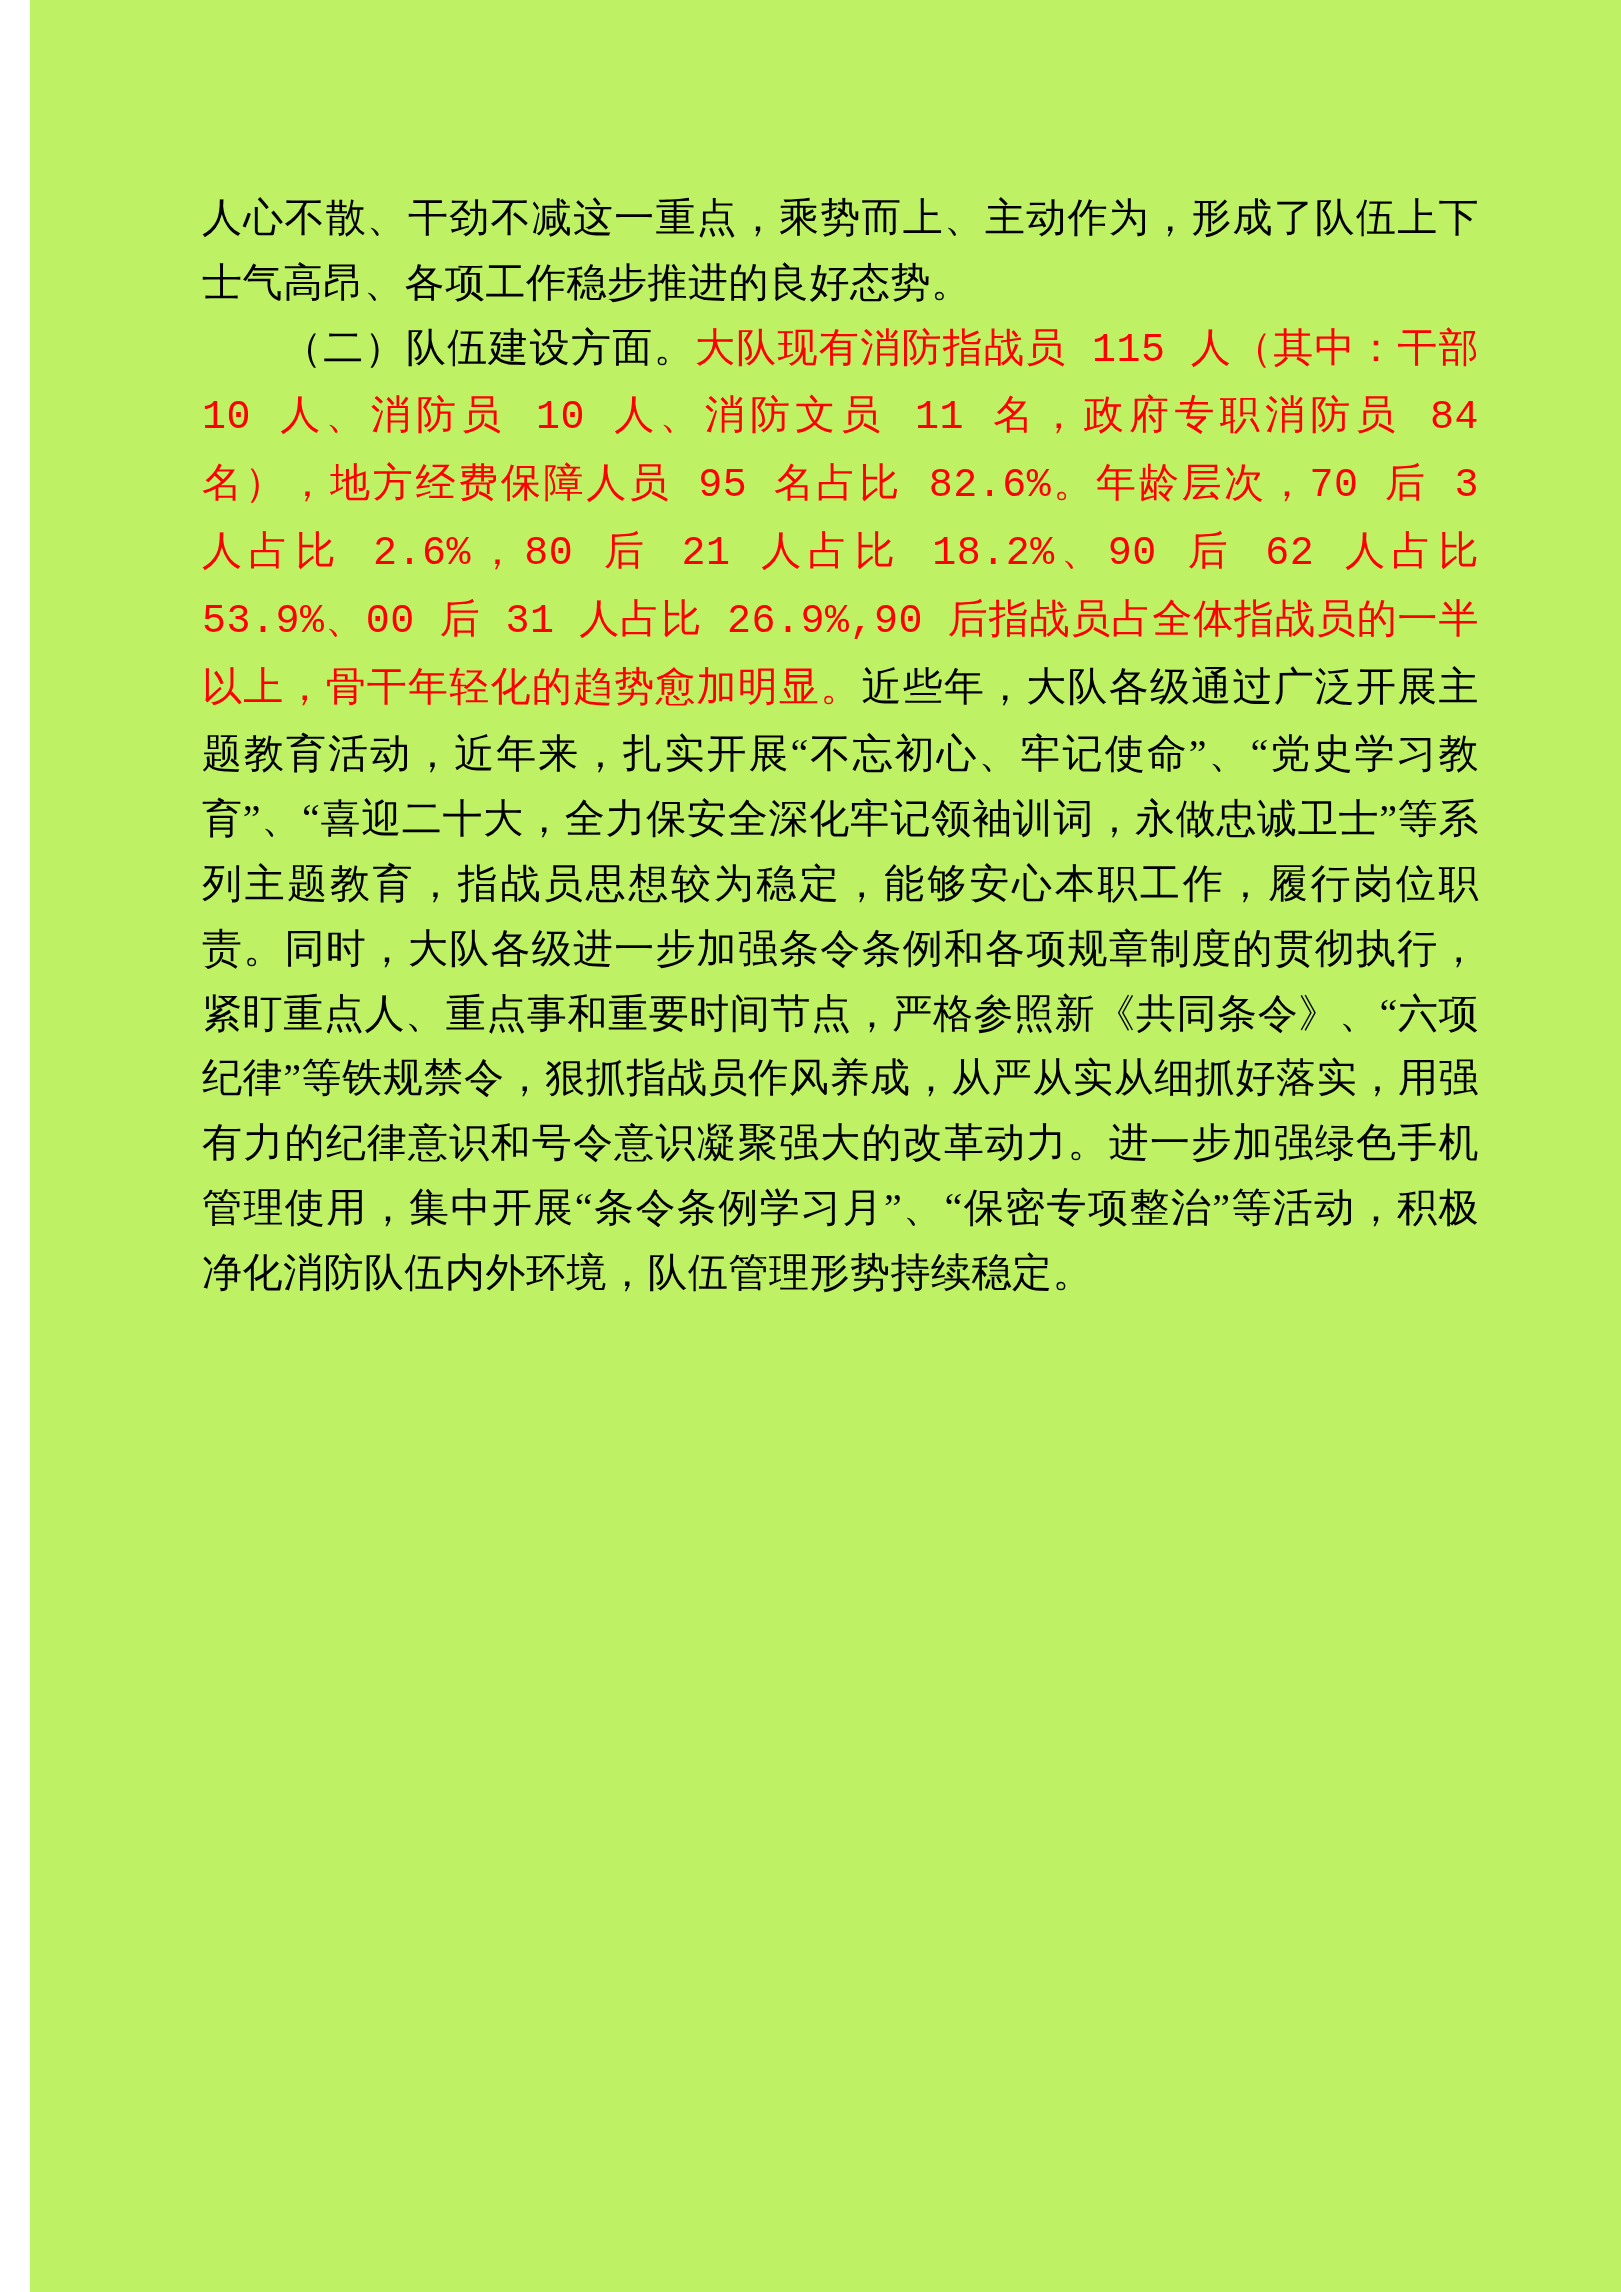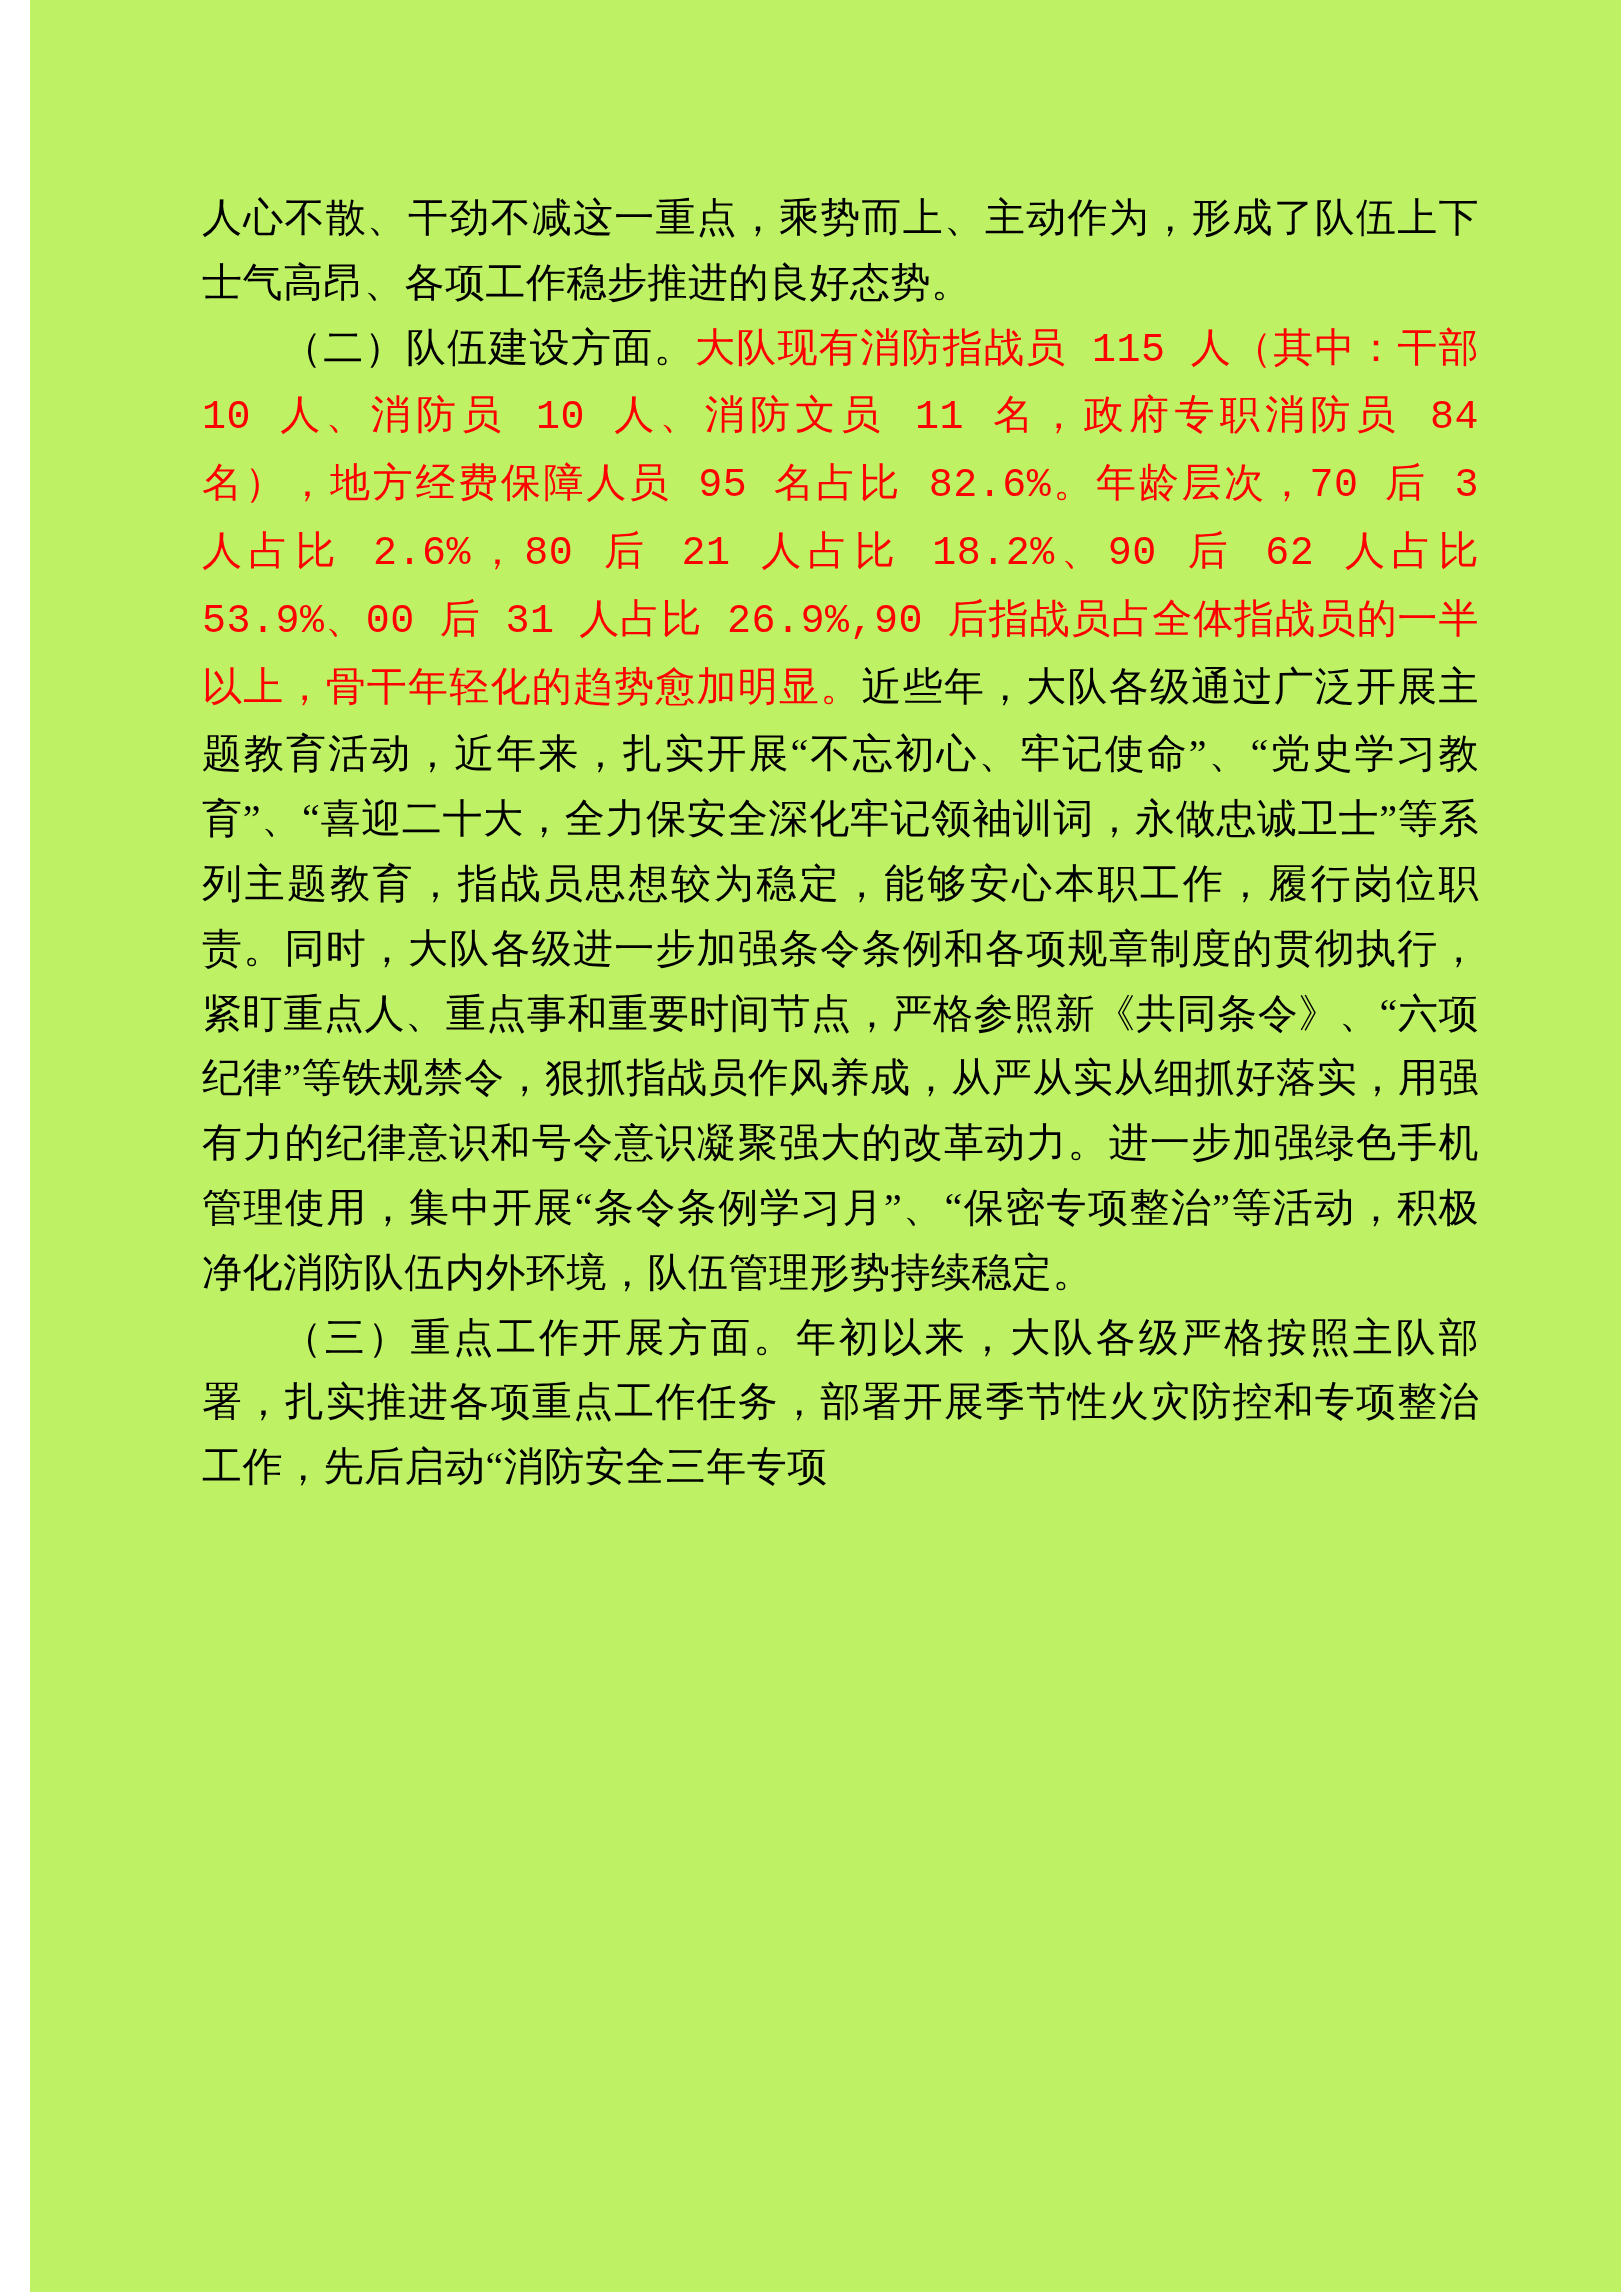--- a/index.html
+++ b/index.html
@@ -49,19 +49,16 @@
   <div class="doc-body">
 
     <p class="para">
       <span>人心不散、干劲不减这一重点，乘势而上、主动作为，形成了队伍上下士气高昂、各项工作稳步推进的良好态势。</span>
     </p>
 
     <p class="para indent">
       <span>（二）队伍建设方面。</span><span class="hl">大队现有消防指战员 115 人（其中：干部 10 人、消防员 10 人、消防文员 11 名，政府专职消防员 84 名），地方经费保障人员 95 名占比 82.6%。年龄层次，70 后 3 人占比 2.6%，80 后 21 人占比 18.2%、90 后 62 人占比 53.9%、00 后 31 人占比 26.9%,90 后指战员占全体指战员的一半以上，骨干年轻化的趋势愈加明显。</span><span>近些年，大队各级通过广泛开展主题教育活动，近年来，扎实开展“不忘初心、牢记使命”、“党史学习教育”、“喜迎二十大，全力保安全深化牢记领袖训词，永做忠诚卫士”等系列主题教育，指战员思想较为稳定，能够安心本职工作，履行岗位职责。同时，大队各级进一步加强条令条例和各项规章制度的贯彻执行，紧盯重点人、重点事和重要时间节点，严格参照新《共同条令》、“六项纪律”等铁规禁令，狠抓指战员作风养成，从严从实从细抓好落实，用强有力的纪律意识和号令意识凝聚强大的改革动力。进一步加强绿色手机管理使用，集中开展“条令条例学习月”、“保密专项整治”等活动，积极净化消防队伍内外环境，队伍管理形势持续稳定。</span>
     </p>
 
-    <p class="para indent">
-      <span>（三）重点工作开展方面。年初以来，大队各级严格按照主队部署，扎实推进各项重点工作任务，部署开展季节性火灾防控和专项整治工作，先后启动“消防安全三年专项</span>
-    </p>
 
   </div>
 </div>
 
 
 </body></html>

